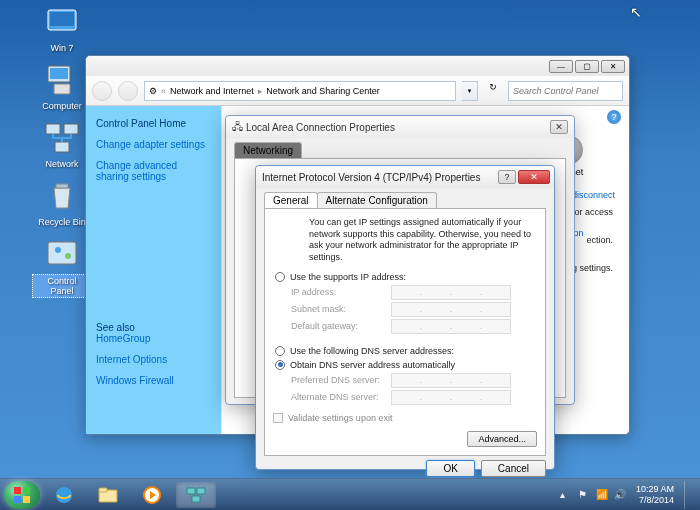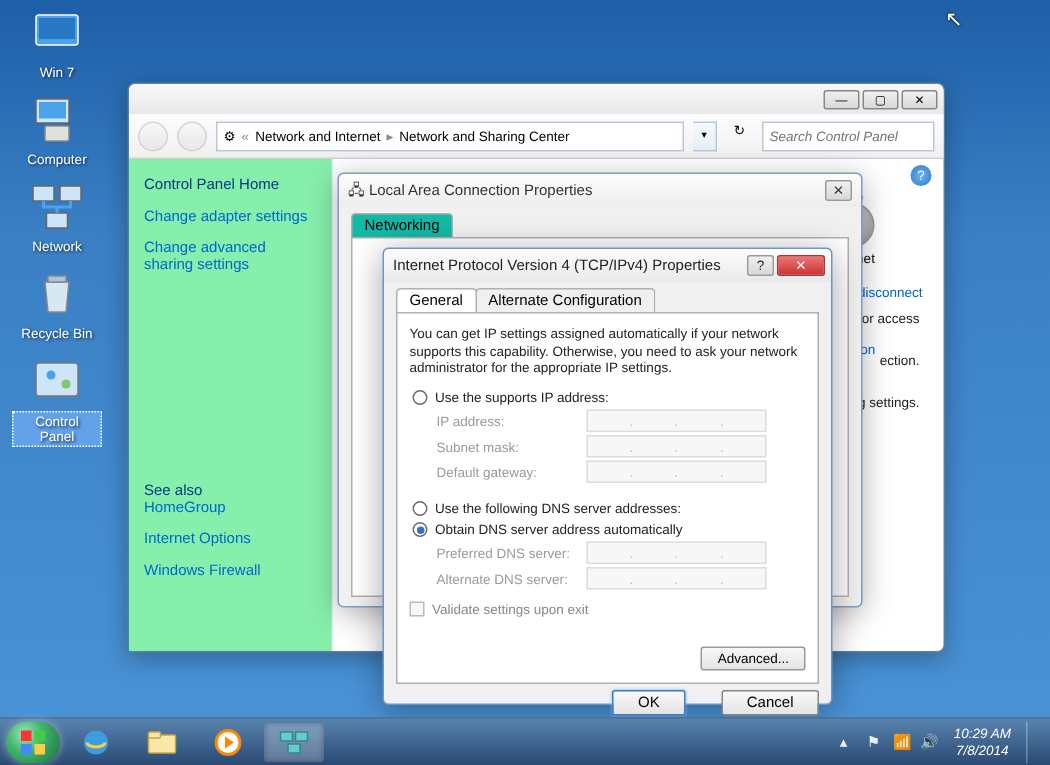--- a/index.html
+++ b/index.html
@@ -1,101 +1,101 @@
 <!DOCTYPE html>
 <html><head>
 <meta charset="utf-8">
 <style>
 * { box-sizing: border-box; margin: 0; padding: 0; font-family: "Segoe UI", Tahoma, sans-serif; }
 body { width: 700px; height: 510px; overflow: hidden; background: linear-gradient(to bottom, #1e5fa8 0%, #3a7fc4 30%, #4b94d8 100%); position: relative; }
 
 
 .desktop { position: absolute; top: 4px; left: 8px; width: 70px; }
-.desktop-icon { width: 60px; text-align: center; margin-bottom: 8px; cursor: pointer; }
+.desktop-icon { width: 60px; text-align: center; margin-bottom: 8px; cursor: pointer; margin-left: 24px; }
 .desktop-icon .ico { width: 36px; height: 36px; margin: 0 auto 2px; display:flex; align-items:center; justify-content:center; }
 .desktop-icon .lbl { color: #fff; font-size: 9px; text-shadow: 1px 1px 2px rgba(0,0,0,.7); padding: 1px 2px; }
 .desktop-icon.sel .lbl { background: rgba(120,180,255,.6); border: 1px dotted #fff; }
 
 
 .win-net { position: absolute; top: 55px; left: 85px; width: 545px; height: 380px; background: #fff; border: 1px solid #5a7fa0; border-radius: 5px; box-shadow: 0 4px 16px rgba(0,0,0,.3); }
 .win-net .titlebar { height: 20px; background: linear-gradient(#f8f8f8,#e8e8e8); border-radius: 5px 5px 0 0; display:flex; justify-content:flex-end; align-items:center; padding: 0 4px; gap:2px; }
 .winbtn { width: 24px; height: 13px; border: 1px solid #888; background: linear-gradient(#f0f0f0,#d8d8d8); font-size: 8px; text-align:center; line-height:11px; border-radius:2px; cursor:pointer; }
 .win-net .nav { height: 30px; background: linear-gradient(#fdfdfd,#f0f0f0); border-bottom: 1px solid #d0d0d0; display:flex; align-items:center; padding: 0 6px; gap:6px; }
 .navarrow { width:20px; height:20px; border:1px solid #b0b0b0; border-radius:50%; background: linear-gradient(#f5f5f5,#dedede); opacity:.5; }
 .addrbar { flex:1; height:20px; border:1px solid #b8c8d8; background:#fff; display:flex; align-items:center; padding: 0 4px; font-size: 9px; gap:4px; }
 .addrbar .sep { color:#888; }
 .addrdrop { width:16px; height:20px; border:1px solid #b8c8d8; border-left:0; background:linear-gradient(#f4f8fb,#e6eef6); font-size:7px; text-align:center; line-height:18px; }
 .refresh { width:18px; height:18px; font-size:9px; text-align:center; }
 .searchbox { width:115px; height:20px; border:1px solid #b8c8d8; background:#fff; font-size:9px; color:#888; padding:0 4px; font-style:italic; }
 .win-net .body { display:flex; height: calc(100% - 50px); }
-.sidebar { width: 136px; background: #86efac; padding: 12px 10px; border-right:1px solid #e2e8ee; font-size:10px; }
+.sidebar { width: 136px; background: #7dd3fc; padding: 12px 10px; border-right:1px solid #e2e8ee; font-size:10px; }
 .sidebar .hdr { color:#003a80; font-size:10px; margin-bottom:10px; }
 .sidebar a { color:#0066cc; display:block; margin-bottom:10px; cursor:pointer; }
 .sidebar .seealso { margin-top: 140px; color:#003a80; }
 .mainpane { flex:1; padding: 12px 16px; font-size:10px; position:relative; }
 .mainpane .help { position:absolute; top:4px; right:8px; width:14px; height:14px; border-radius:50%; background:radial-gradient(#6cb4f0,#2b7bc9); color:#fff; font-size:9px; text-align:center; line-height:14px; cursor:pointer; }
 .netgraph { text-align:center; margin-top:6px; }
 .netgraph .globe { width:30px; height:30px; border-radius:50%; background: radial-gradient(circle at 35% 30%, #fff 0%, #d0d0d0 30%, #909090 100%); border:1px solid #999; margin:0 auto; }
 .netgraph .lab { font-size:9px; margin-top:2px; }
 .rtcol { position:absolute; top:20px; right:14px; font-size:9px; }
 .rtcol a { color:#0066cc; cursor:pointer; }
 .hints { margin-top: 30px; font-size:9px; color:#222; }
 .hints div { margin: 18px 0; }
 
 
 .dlg-lan { position:absolute; top:115px; left:225px; width:350px; height:290px; background:#f0f0f0; border:1px solid #7a9ec9; border-radius:4px; box-shadow: 0 4px 20px rgba(0,0,0,.3); }
 .dlg-lan .titlebar { height:22px; background: linear-gradient(#fdfdfd,#ececec); border-radius:4px 4px 0 0; display:flex; align-items:center; padding:0 6px; font-size:10px; color:#333; }
 .dlg-lan .titlebar .spc { flex:1; }
 .dlg-lan .titlebar .close { width:18px; height:14px; border:1px solid #999; background:linear-gradient(#f0f0f0,#d8d8d8); text-align:center; line-height:12px; font-size:9px; border-radius:2px; cursor:pointer; }
 .dlg-lan .body { padding: 4px 8px; }
 .tabset { display:flex; font-size:10px; }
-.tab { padding: 2px 8px; border:1px solid #b0b0b0; background:#14b8a6; border-bottom:none; border-radius:3px 3px 0 0; margin-right:-1px; cursor:pointer; }
+.tab { padding: 2px 8px; border:1px solid #b0b0b0; background:#737373; border-bottom:none; border-radius:3px 3px 0 0; margin-right:-1px; cursor:pointer; }
 .tabcontent { border:1px solid #b0b0b0; background:#fff; height: 240px; }
 
 
 .dlg-ip { position:absolute; top:165px; left:255px; width:300px; height:305px; background:#f0f0f0; border:1px solid #6b97c8; border-radius:4px; box-shadow: 0 4px 22px rgba(0,0,0,.35); }
 .dlg-ip .titlebar { height:22px; background: linear-gradient(#fdfdfd,#e9e9e9); border-radius:4px 4px 0 0; display:flex; align-items:center; padding:0 4px 0 6px; font-size:10px; color:#222; }
 .dlg-ip .titlebar .spc { flex:1; }
 .dlg-ip .titlebar .help { width:18px; height:14px; border:1px solid #999; background:linear-gradient(#f0f0f0,#d8d8d8); text-align:center; line-height:12px; font-size:9px; border-radius:2px; margin-right:2px; cursor:pointer; }
 .dlg-ip .titlebar .close { width:32px; height:14px; border:1px solid #a33; background:linear-gradient(#e77,#c33); text-align:center; line-height:12px; color:#fff; font-size:9px; border-radius:2px; cursor:pointer; }
 .dlg-ip .body { padding: 4px 8px 8px; }
 .dlg-ip .tab.active { background:#fff; position:relative; z-index:2; }
 .dlg-ip .tab.inactive { background:#f0f0f0; }
 .dlg-ip .tabcontent { height: 248px; padding: 8px; font-size:9px; color:#222; position:relative; }
-.desc { margin-bottom: 8px; line-height:1.3; }
+.desc { margin-bottom: 8px; line-height:1.3;margin-left:36px; }
 .radio-row { display:flex; align-items:center; gap:5px; margin:4px 0 3px 2px; }
 .radio { width:10px; height:10px; border:1px solid #6a6a6a; border-radius:50%; background:#fff; display:flex; align-items:center; justify-content:center; cursor:pointer; }
 .radio.on::after { content:''; width:5px; height:5px; border-radius:50%; background:#3a70c0; }
 .field-row { display:flex; align-items:center; margin: 2px 0 2px 18px; color:#9a9a9a; font-size:9px; }
 .field-row .flbl { width:100px; }
 .ipbox { width: 120px; height:15px; background:#f7f7f7; border:1px solid #dcdcdc; display:flex; align-items:center; justify-content:space-evenly; font-size:9px; }
 .ipbox span { color:#bbb; }
 .chk-row { display:flex; align-items:center; gap:5px; margin-top:8px; font-size:9px; color:#888; }
 .chk { width:10px; height:10px; border:1px solid #bbb; background:#f7f7f7; }
 .advbtn { position:absolute; bottom:8px; right:8px; padding:2px 10px; font-size:9px; border:1px solid #999; background:linear-gradient(#f7f7f7,#e4e4e4); border-radius:2px; cursor:pointer; }
-.dlgbtns { display:flex; justify-content:flex-end; gap:24px; margin-top:4px; }
+.dlgbtns { display:flex; justify-content:flex-end; gap:6px; margin-top:4px; }
 .dlgbtns button { padding: 2px 16px; font-size:10px; border:1px solid #888; background:linear-gradient(#f9f9f9,#e4e4e4); border-radius:2px; cursor:pointer; }
 .dlgbtns button.ok { border-color:#3d7fc8; box-shadow: 0 0 2px #6cb4f0; }
 
 
 .cursor { position:absolute; top:4px; left:630px; font-size:14px; color:#fff; text-shadow:0 0 2px #000; }
 
 
 .taskbar { position:absolute; bottom:0; left:0; right:0; height:32px; background: linear-gradient(to bottom, rgba(90,130,170,.9), rgba(40,70,110,.95)); border-top:1px solid rgba(255,255,255,.2); display:flex; align-items:center; padding: 0 4px; }
 .start { width:36px; height:28px; border-radius:16px; background: radial-gradient(circle at 35% 30%, #9ee4c0 0%, #40b46c 40%, #1d6e3d 100%); box-shadow: 0 0 6px rgba(255,255,255,.4); cursor:pointer; position:relative; }
 .start::after { content:''; position:absolute; top:6px; left:10px; width:16px; height:16px; background:
   linear-gradient(#f33,#f33) 0 0/7px 7px no-repeat,
   linear-gradient(#4c4,#4c4) 9px 0/7px 7px no-repeat,
   linear-gradient(#48f,#48f) 0 9px/7px 7px no-repeat,
   linear-gradient(#fc4,#fc4) 9px 9px/7px 7px no-repeat; }
 .tbitem { width:40px; height:26px; margin-left:4px; border-radius:2px; display:flex; align-items:center; justify-content:center; cursor:pointer; }
 .tbitem.active { background:rgba(255,255,255,.25); box-shadow: inset 0 0 4px rgba(0,0,0,.3); }
 .tray { margin-left:auto; display:flex; align-items:center; gap:6px; padding-right:4px; }
 .tray .ti { width:12px; height:12px; font-size:10px; color:#fff; opacity:.9; }
-.clock { color:#fff; font-size:9px; text-align:center; line-height:1.2; padding: 0 0 0 4px; font-style: italic; }
+.clock { color:#fff; font-size:9px; text-align:right; line-height:1.2; padding: 0 0 0 4px; }
 .showdt { width:8px; height:28px; border-left:1px solid rgba(255,255,255,.3); margin-left:4px; cursor:pointer; }
 
 .ico svg { width:100%; height:100%; }
 </style>
 </head>
 <body>
 
 <div class="desktop">
   <div class="desktop-icon">
     <div class="ico">

